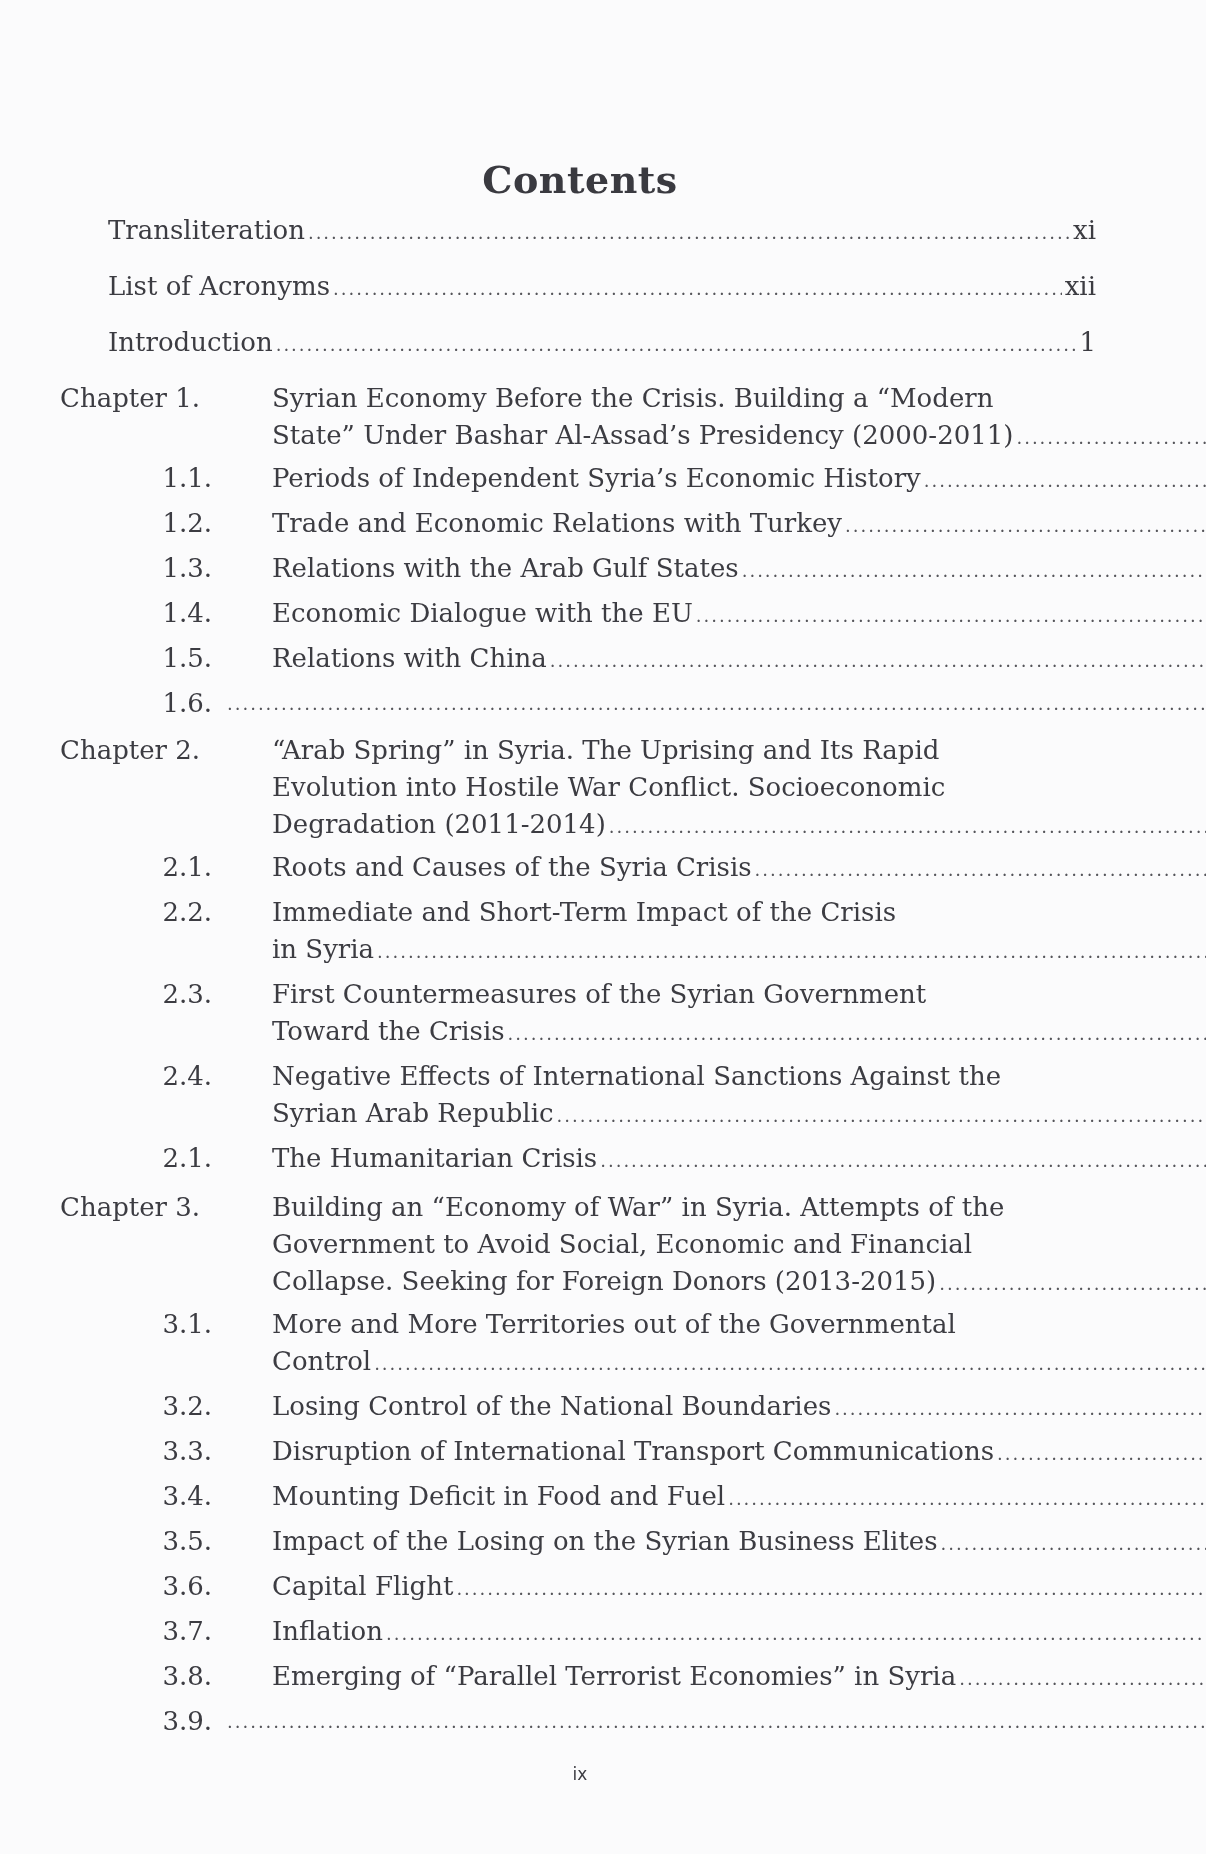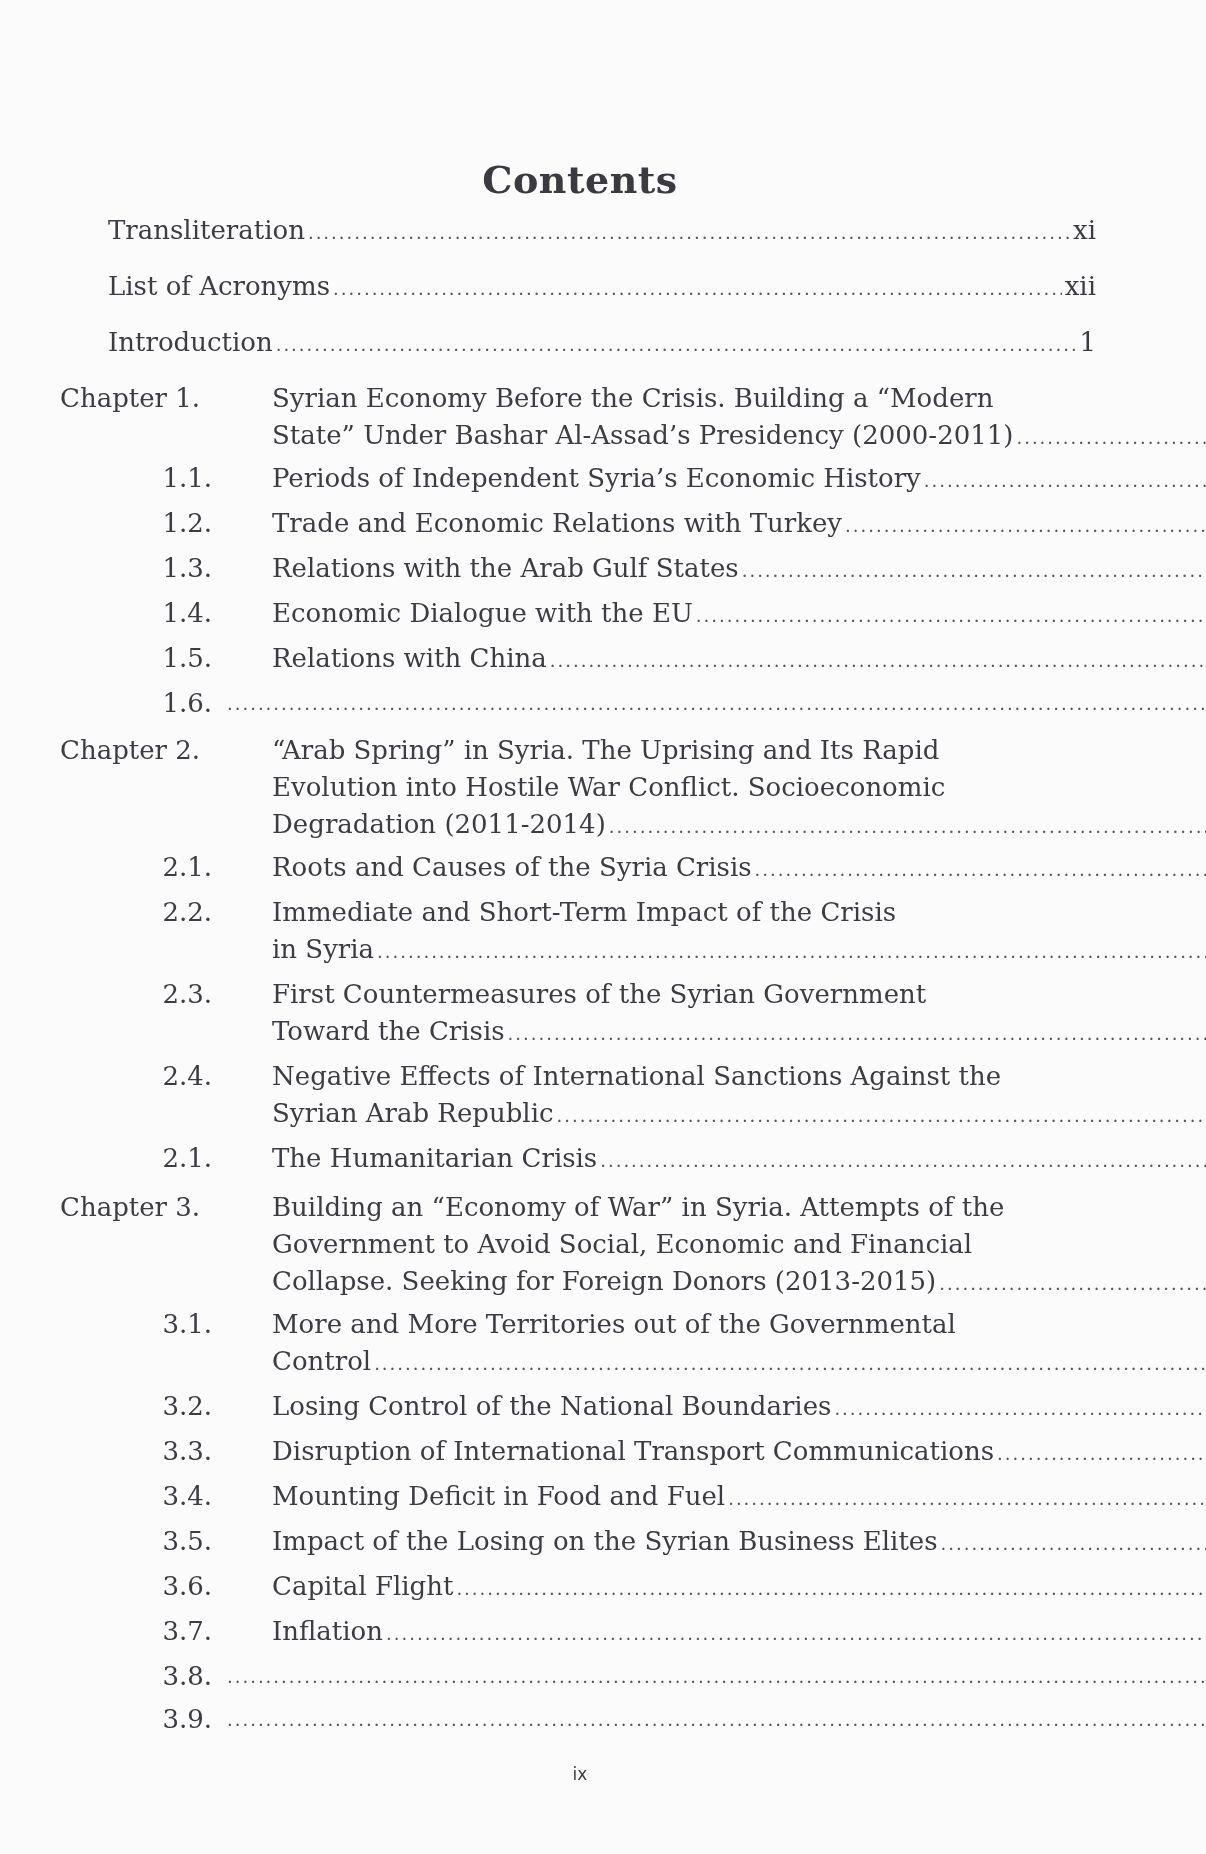--- a/index.html
+++ b/index.html
@@ -326,20 +326,21 @@
               <span class="leader"></span>
             </div>
           </div>
         </div>
       </div>
       <div class="entry sub">
         <div class="row">
           <span class="num">3.8.</span>
           <div class="body">
             <div class="line">
+              <span class="t">Emerging of “Parallel Terrorist Economies” in Syria</span>
               <span class="leader"></span>
             </div>
           </div>
         </div>
       </div>
       <div class="entry sub">
         <div class="row">
           <span class="num">3.9.</span>
           <div class="body">
             <div class="line">

